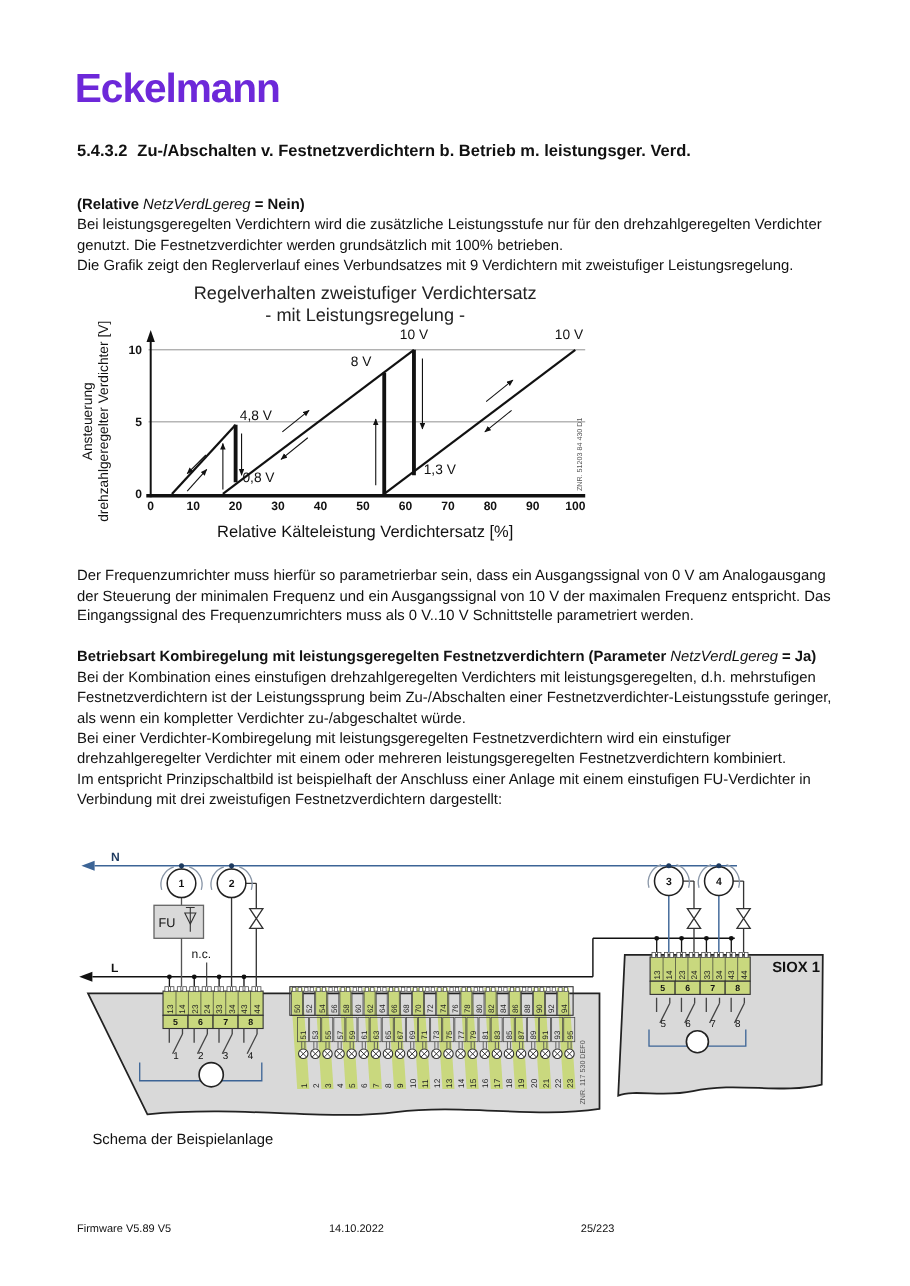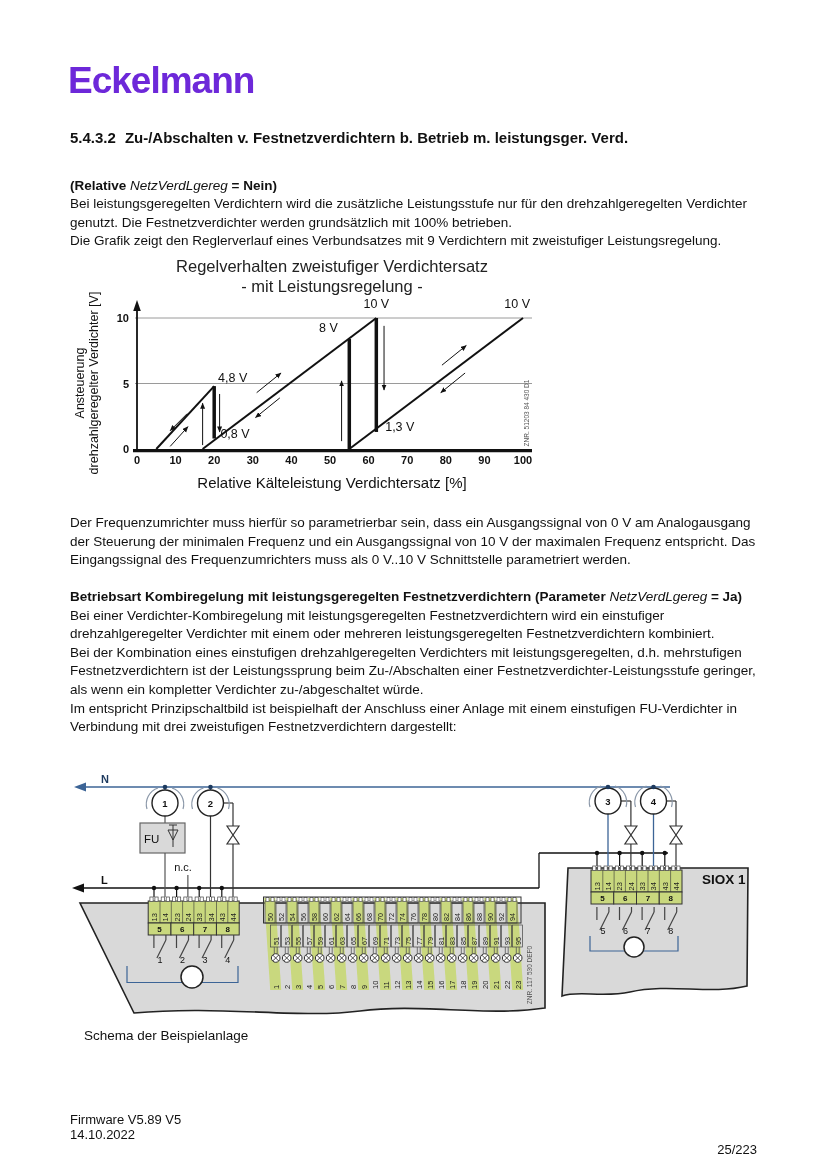--- a/index.html
+++ b/index.html
@@ -11,24 +11,24 @@
   .textblock{left:70px;width:692px;font-size:13.5px;line-height:18.6px;}
   .textblock p{margin:0;}
   .b{font-weight:bold;}
   .bi{font-weight:normal;font-style:italic;}
   #s1{top:158px;}
   #chart-wrap{left:70px;top:255px;width:480px;height:250px;}
   #s2{top:514px;}
   #s3{top:588px;}
   #diagram-wrap{left:70px;top:770px;width:700px;height:266px;}
   .caption{left:84px;top:1028px;font-size:13.5px;}
-  .footer{left:70px;top:1112px;width:687px;display:flex;font-size:13px;flex-direction:column;}
+  .footer{left:70px;top:1112px;width:687px;display:flex;font-size:10px;}
   .footer span{flex:1;}
   .footer .c{}
-  .footer .r{text-align:right;}
+  .footer .r{text-align:left;}
   svg text{font-family:"Liberation Sans",sans-serif;}
 </style>
 </head>
 <body>
 
 <div class="abs logo">Eckelmann</div>
 
 <div class="abs heading">
   <span class="num">5.4.3.2</span><span>Zu-/Abschalten v. Festnetzverdichtern b. Betrieb m. leistungsger. Verd.</span>
 </div>
@@ -95,22 +95,22 @@
       <text transform="translate(459,158) rotate(-90)" text-anchor="middle" font-size="6.5" fill="#555">ZNR. 51203 84 430 D1</text>
     </svg>
 </div>
 
 <div class="abs textblock" id="s2">
   <p>Der Frequenzumrichter muss hierfür so parametrierbar sein, dass ein Ausgangssignal von 0 V am Analogausgang der Steuerung der minimalen Frequenz und ein Ausgangssignal von 10 V der maximalen Frequenz entspricht. Das Eingangssignal des Frequenzumrichters muss als 0 V..10 V Schnittstelle parametriert werden.</p>
 </div>
 
 <div class="abs textblock" id="s3">
   <p class="b"><span>Betriebsart Kombiregelung mit leistungsgeregelten Festnetzverdichtern (Parameter </span><span class="bi">NetzVerdLgereg</span><span> = Ja)</span></p>
+  <p>Bei der Kombination eines einstufigen drehzahlgeregelten Verdichters mit leistungsgeregelten, d.h. mehrstufigen Festnetzverdichtern ist der Leistungssprung beim Zu-/Abschalten einer Festnetzverdichter-Leistungsstufe geringer, als wenn ein kompletter Verdichter zu-/abgeschaltet würde.</p>
   <p>Bei einer Verdichter-Kombiregelung mit leistungsgeregelten Festnetzverdichtern wird ein einstufiger drehzahlgeregelter Verdichter mit einem oder mehreren leistungsgeregelten Festnetzverdichtern kombiniert.</p>
-  <p>Bei der Kombination eines einstufigen drehzahlgeregelten Verdichters mit leistungsgeregelten, d.h. mehrstufigen Festnetzverdichtern ist der Leistungssprung beim Zu-/Abschalten einer Festnetzverdichter-Leistungsstufe geringer, als wenn ein kompletter Verdichter zu-/abgeschaltet würde.</p>
   <p>Im entspricht Prinzipschaltbild ist beispielhaft der Anschluss einer Anlage mit einem einstufigen FU-Verdichter in Verbindung mit drei zweistufigen Festnetzverdichtern dargestellt:</p>
 </div>
 
 <div class="abs" id="diagram-wrap">
   <svg id="diagram-svg" width="700" height="266" viewBox="0 0 700 266">
       <path d="M10,133 L475,133 L475,238 C415,247 350,233 290,241 C230,249 150,235 64,243 L10,133 Z" fill="#d9d9d9" stroke="#222" stroke-width="1.6"></path>
       <path d="M498,98 L678,98 L677,216 C640,225 600,213 560,222 C532,228 508,220 492,226 L498,98 Z" fill="#d9d9d9" stroke="#222" stroke-width="1.6"></path>
       <line x1="16" y1="17" x2="600" y2="17" stroke="#3c6496" stroke-width="1.4"></line>
       <path d="M4,17 L16,12.5 L16,21.5 Z" fill="#3c6496"></path>
       <text x="31" y="13" font-size="11" font-weight="bold" fill="#1d3a5f">N</text>

